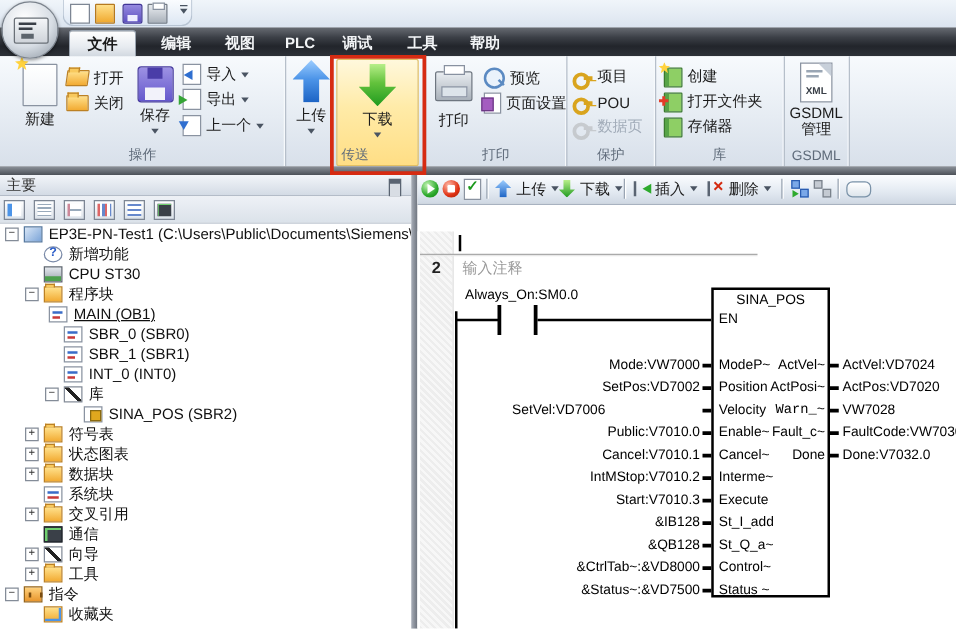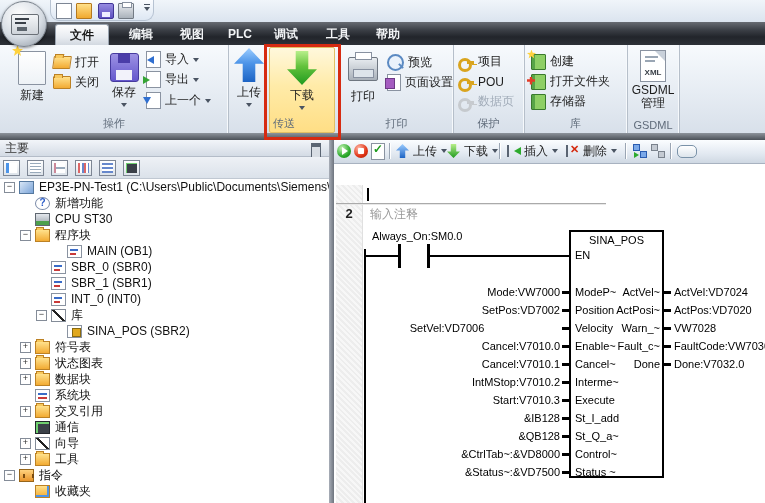--- a/index.html
+++ b/index.html
@@ -374,21 +374,21 @@
         <div class="trow" style="padding-left: 20px;">
           <span class="tw empty"></span>
           <span class="ticon i-cpu"></span>
           <span class="tlabel">CPU ST30</span>
         </div>
         <div class="trow" style="padding-left: 20px;">
           <span class="tw">−</span>
           <span class="ticon i-folder"></span>
           <span class="tlabel">程序块</span>
         </div>
-        <div class="trow" style="padding-left: 52px;">
+        <div class="trow" style="padding-left: 24px; text-decoration: underline;">
           <span class="tw empty"></span>
           <span class="ticon i-block"></span>
           <span class="tlabel">MAIN (OB1)</span>
         </div>
         <div class="trow" style="padding-left: 36px;">
           <span class="tw empty"></span>
           <span class="ticon i-block"></span>
           <span class="tlabel">SBR_0 (SBR0)</span>
         </div>
         <div class="trow" style="padding-left: 36px;">
@@ -543,24 +543,24 @@
           <div class="lad" style="left: 340px; top: 101px;">ActVel:VD7024</div>
           <div class="lad" style="left: 0px; top: 119px; width: 226px; text-align: right;">SetPos:VD7002</div>
           <div class="tick" style="left: 228px; top: 124px;"></div>
           <div class="lad" style="left: 241px; top: 119px;">Position</div>
           <div class="lad" style="left: 240px; top: 119px; width: 86px; text-align: right;">ActPosi~</div>
           <div class="tick" style="left: 330px; top: 124px;"></div>
           <div class="lad" style="left: 340px; top: 119px;">ActPos:VD7020</div>
           <div class="lad" style="left: 0px; top: 137px; width: 226px; text-align: center;">SetVel:VD7006</div>
           <div class="tick" style="left: 228px; top: 142px;"></div>
           <div class="lad" style="left: 241px; top: 137px;">Velocity</div>
-          <div class="lad" style="left: 240px; top: 137px; width: 86px; text-align: right;">Warn_~</div>
+          <div class="lad" style="left: 240px; top: 137px; width: 86px; text-align: right; font-family: Liberation Mono, monospace;">Warn_~</div>
           <div class="tick" style="left: 330px; top: 142px;"></div>
           <div class="lad" style="left: 340px; top: 137px;">VW7028</div>
-          <div class="lad" style="left: 0px; top: 155px; width: 226px; text-align: right;">Cancel:V7010.0</div>
+          <div class="lad" style="left: 0px; top: 155px; width: 226px; text-align: right;">Public:V7010.0</div>
           <div class="tick" style="left: 228px; top: 160px;"></div>
           <div class="lad" style="left: 241px; top: 155px;">Enable~</div>
           <div class="lad" style="left: 240px; top: 155px; width: 86px; text-align: right;">Fault_c~</div>
           <div class="tick" style="left: 330px; top: 160px;"></div>
           <div class="lad" style="left: 340px; top: 155px;">FaultCode:VW7030</div>
           <div class="lad" style="left: 0px; top: 173px; width: 226px; text-align: right;">Cancel:V7010.1</div>
           <div class="tick" style="left: 228px; top: 178px;"></div>
           <div class="lad" style="left: 241px; top: 173px;">Cancel~</div>
           <div class="lad" style="left: 240px; top: 173px; width: 86px; text-align: right;">Done</div>
           <div class="tick" style="left: 330px; top: 178px;"></div>

